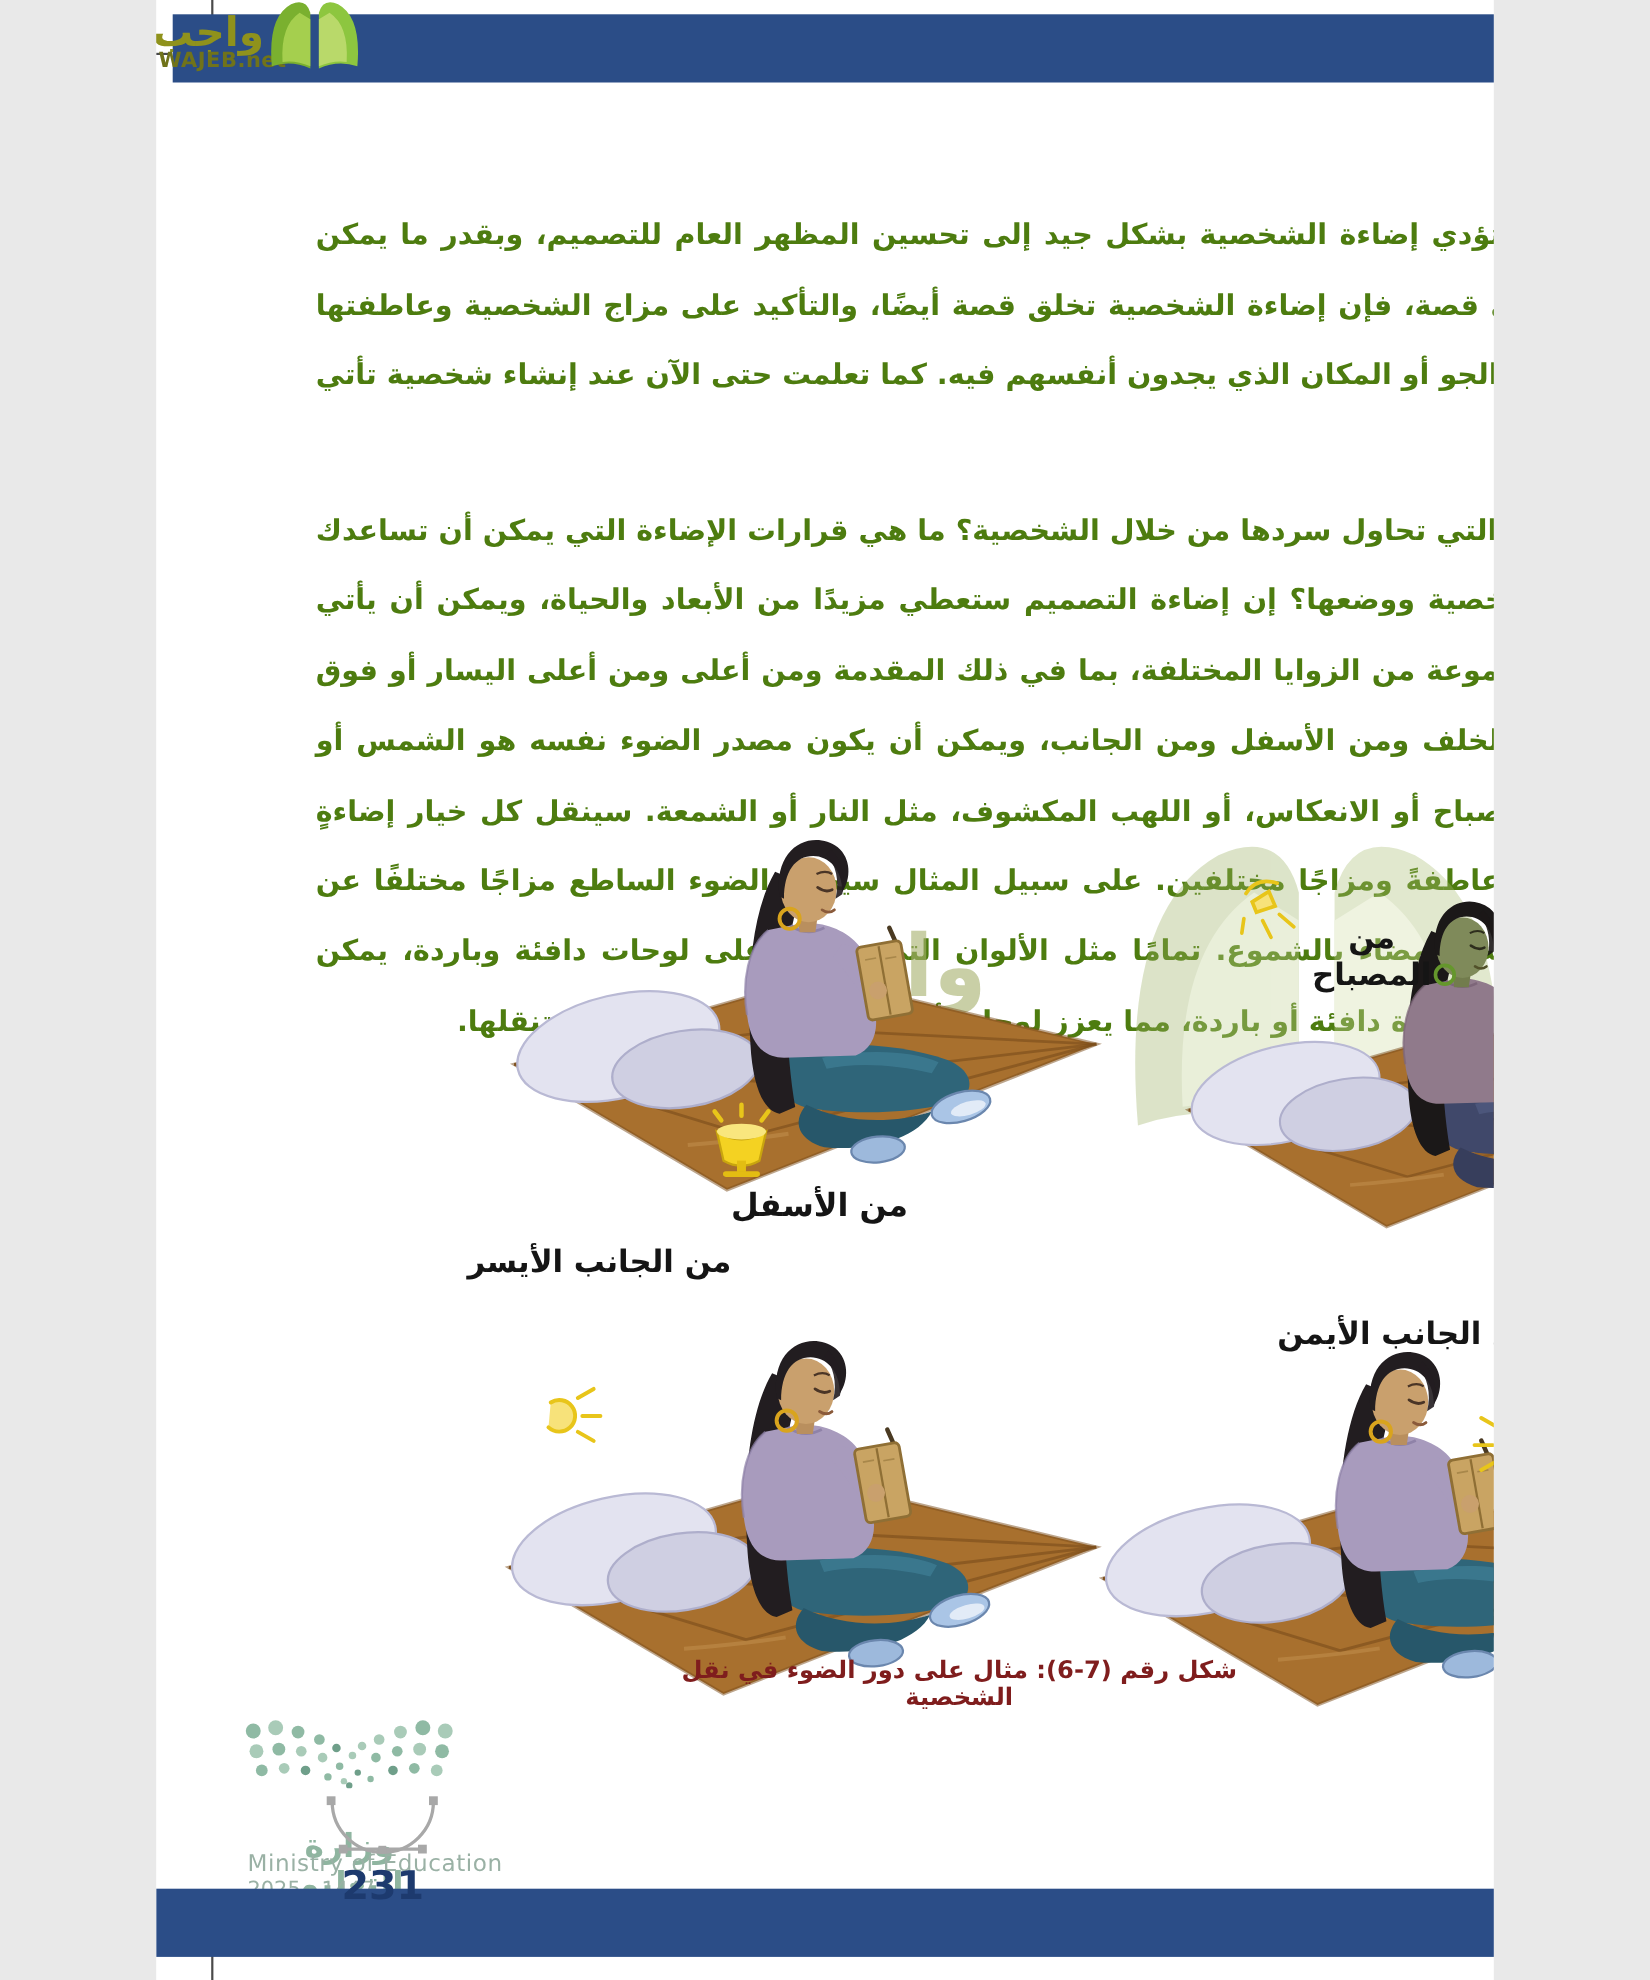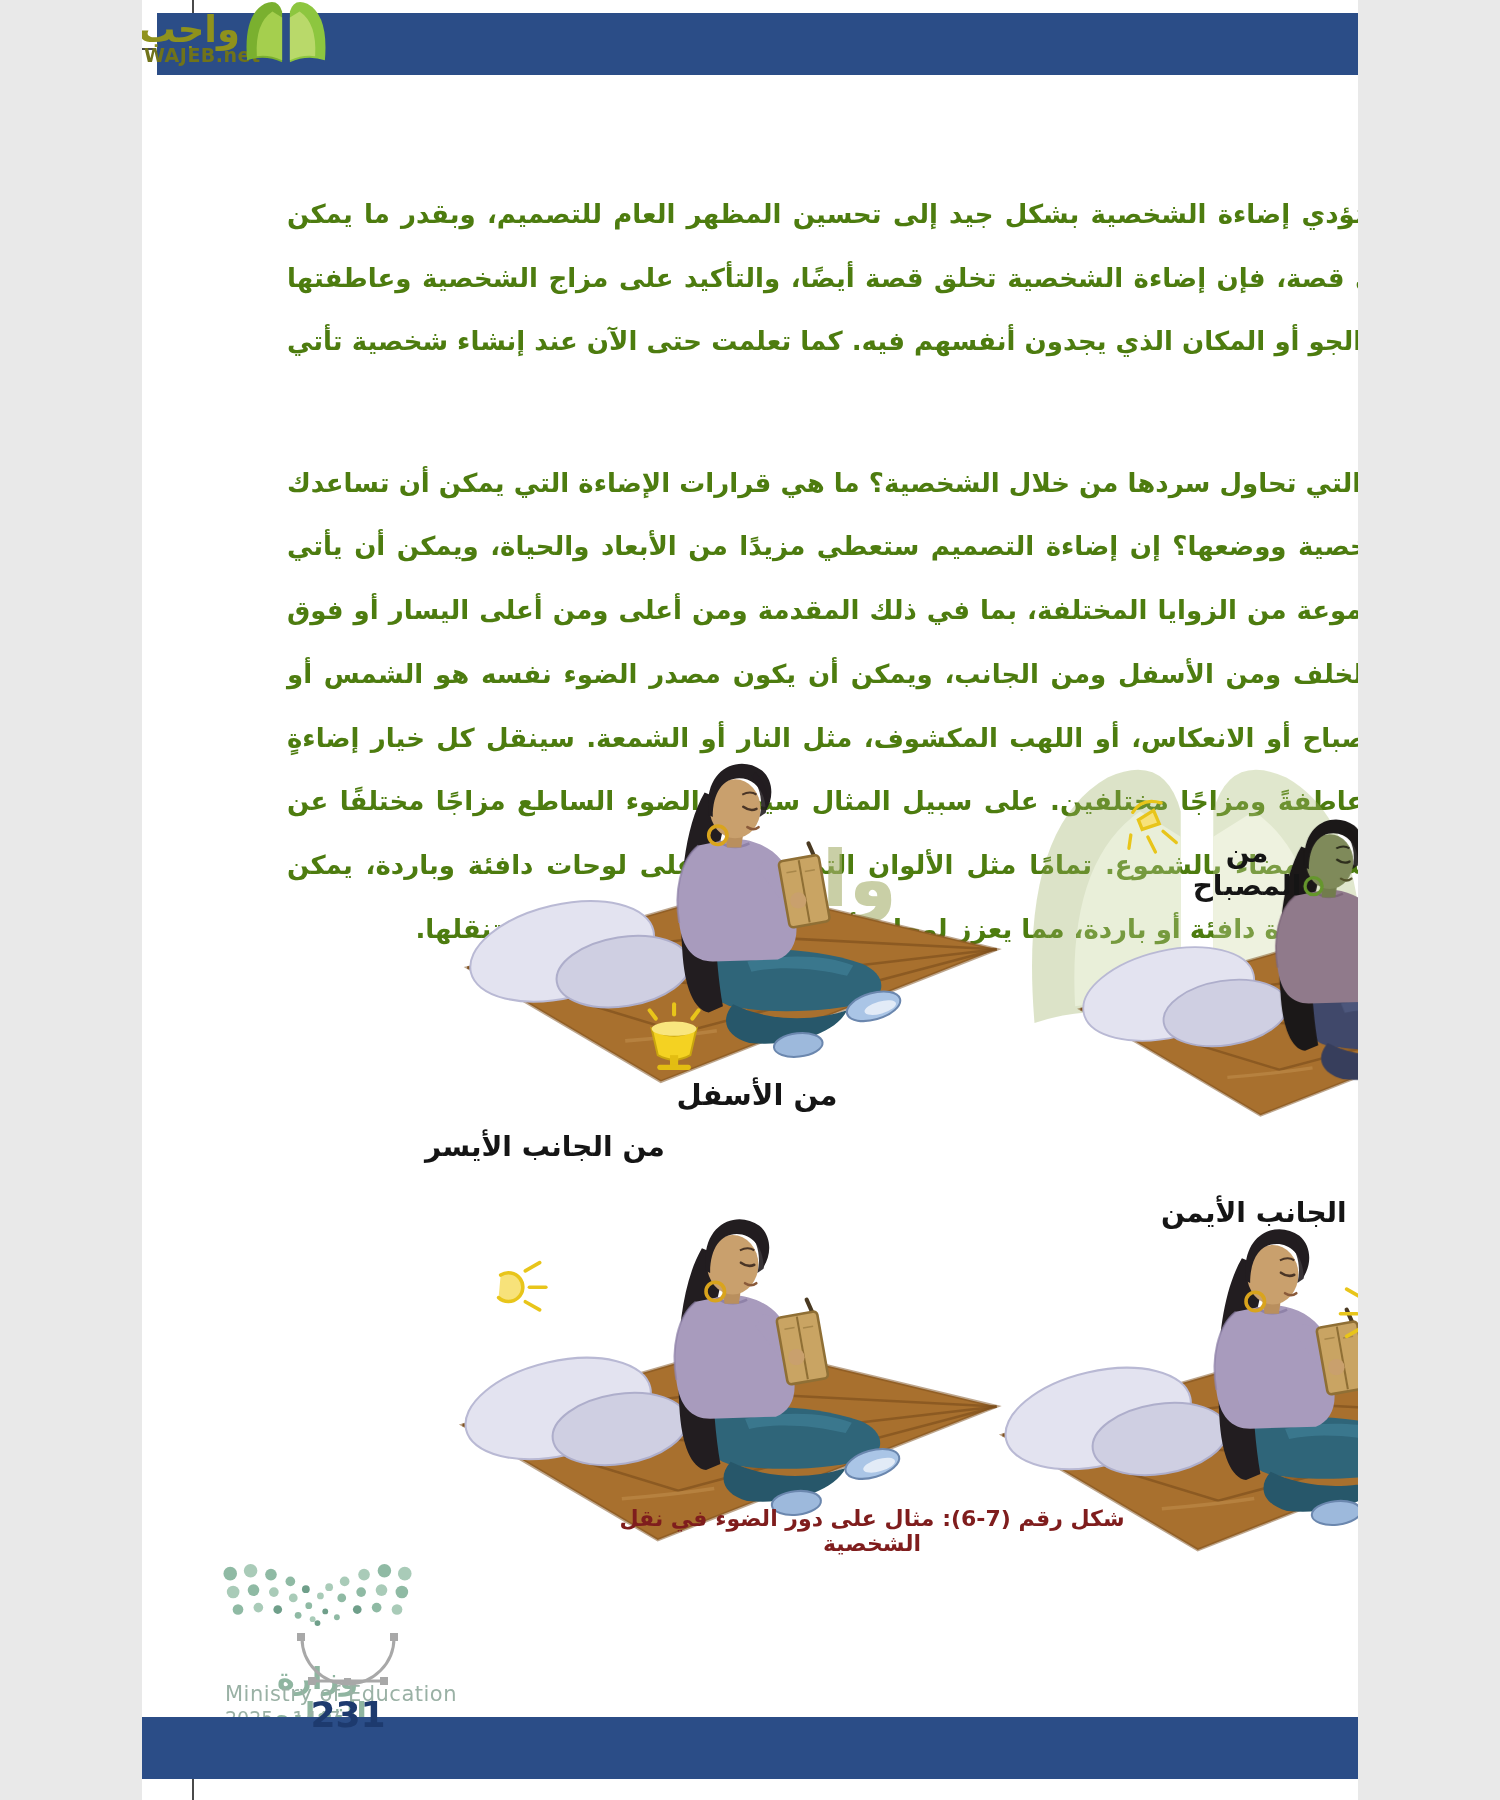--- a/index.html
+++ b/index.html
@@ -182,21 +182,21 @@
       <use href="#mat-part"></use>
         <use href="#girl-part"></use>
       <g stroke="#e8c51a" fill="none" stroke-width="3.5" stroke-linecap="round">
         <path d="M392,128 l14,8 l-8,14 l-14,-8 Z" fill="#f7e27a"></path>
         <line x1="374" y1="124" x2="360" y2="116"></line>
         <line x1="370" y1="140" x2="354" y2="140"></line>
         <line x1="374" y1="154" x2="360" y2="162"></line>
       </g>
     </svg>
 
-    <div class="flabel" style="left:500px;top:1078px;width:230px" lang="ar">من الأسفل</div>
+    <div class="flabel" style="left:488px;top:1078px;width:230px" lang="ar">من الأسفل</div>
     <div class="flabel" style="left:1025px;top:836px;width:160px;font-size:28px" lang="ar">من المصباح</div>
     <div class="flabel" style="left:278px;top:1130px;width:250px;font-size:28px" lang="ar">من الجانب الأيسر</div>
     <div class="flabel" style="left:1008px;top:1196px;width:260px;font-size:28px" lang="ar">من الجانب الأيمن</div>
 
     <div class="caption" lang="ar">شكل رقم (7-6): مثال على دور الضوء في نقل الشخصية</div>
   </div>
 
   <svg class="moe-dots" viewBox="0 0 200 66" aria-hidden="true">
     <circle cx="10" cy="12" r="7" fill="#8fbaa4"></circle>
       <circle cx="31" cy="9" r="7" fill="#a9cbb8"></circle>

